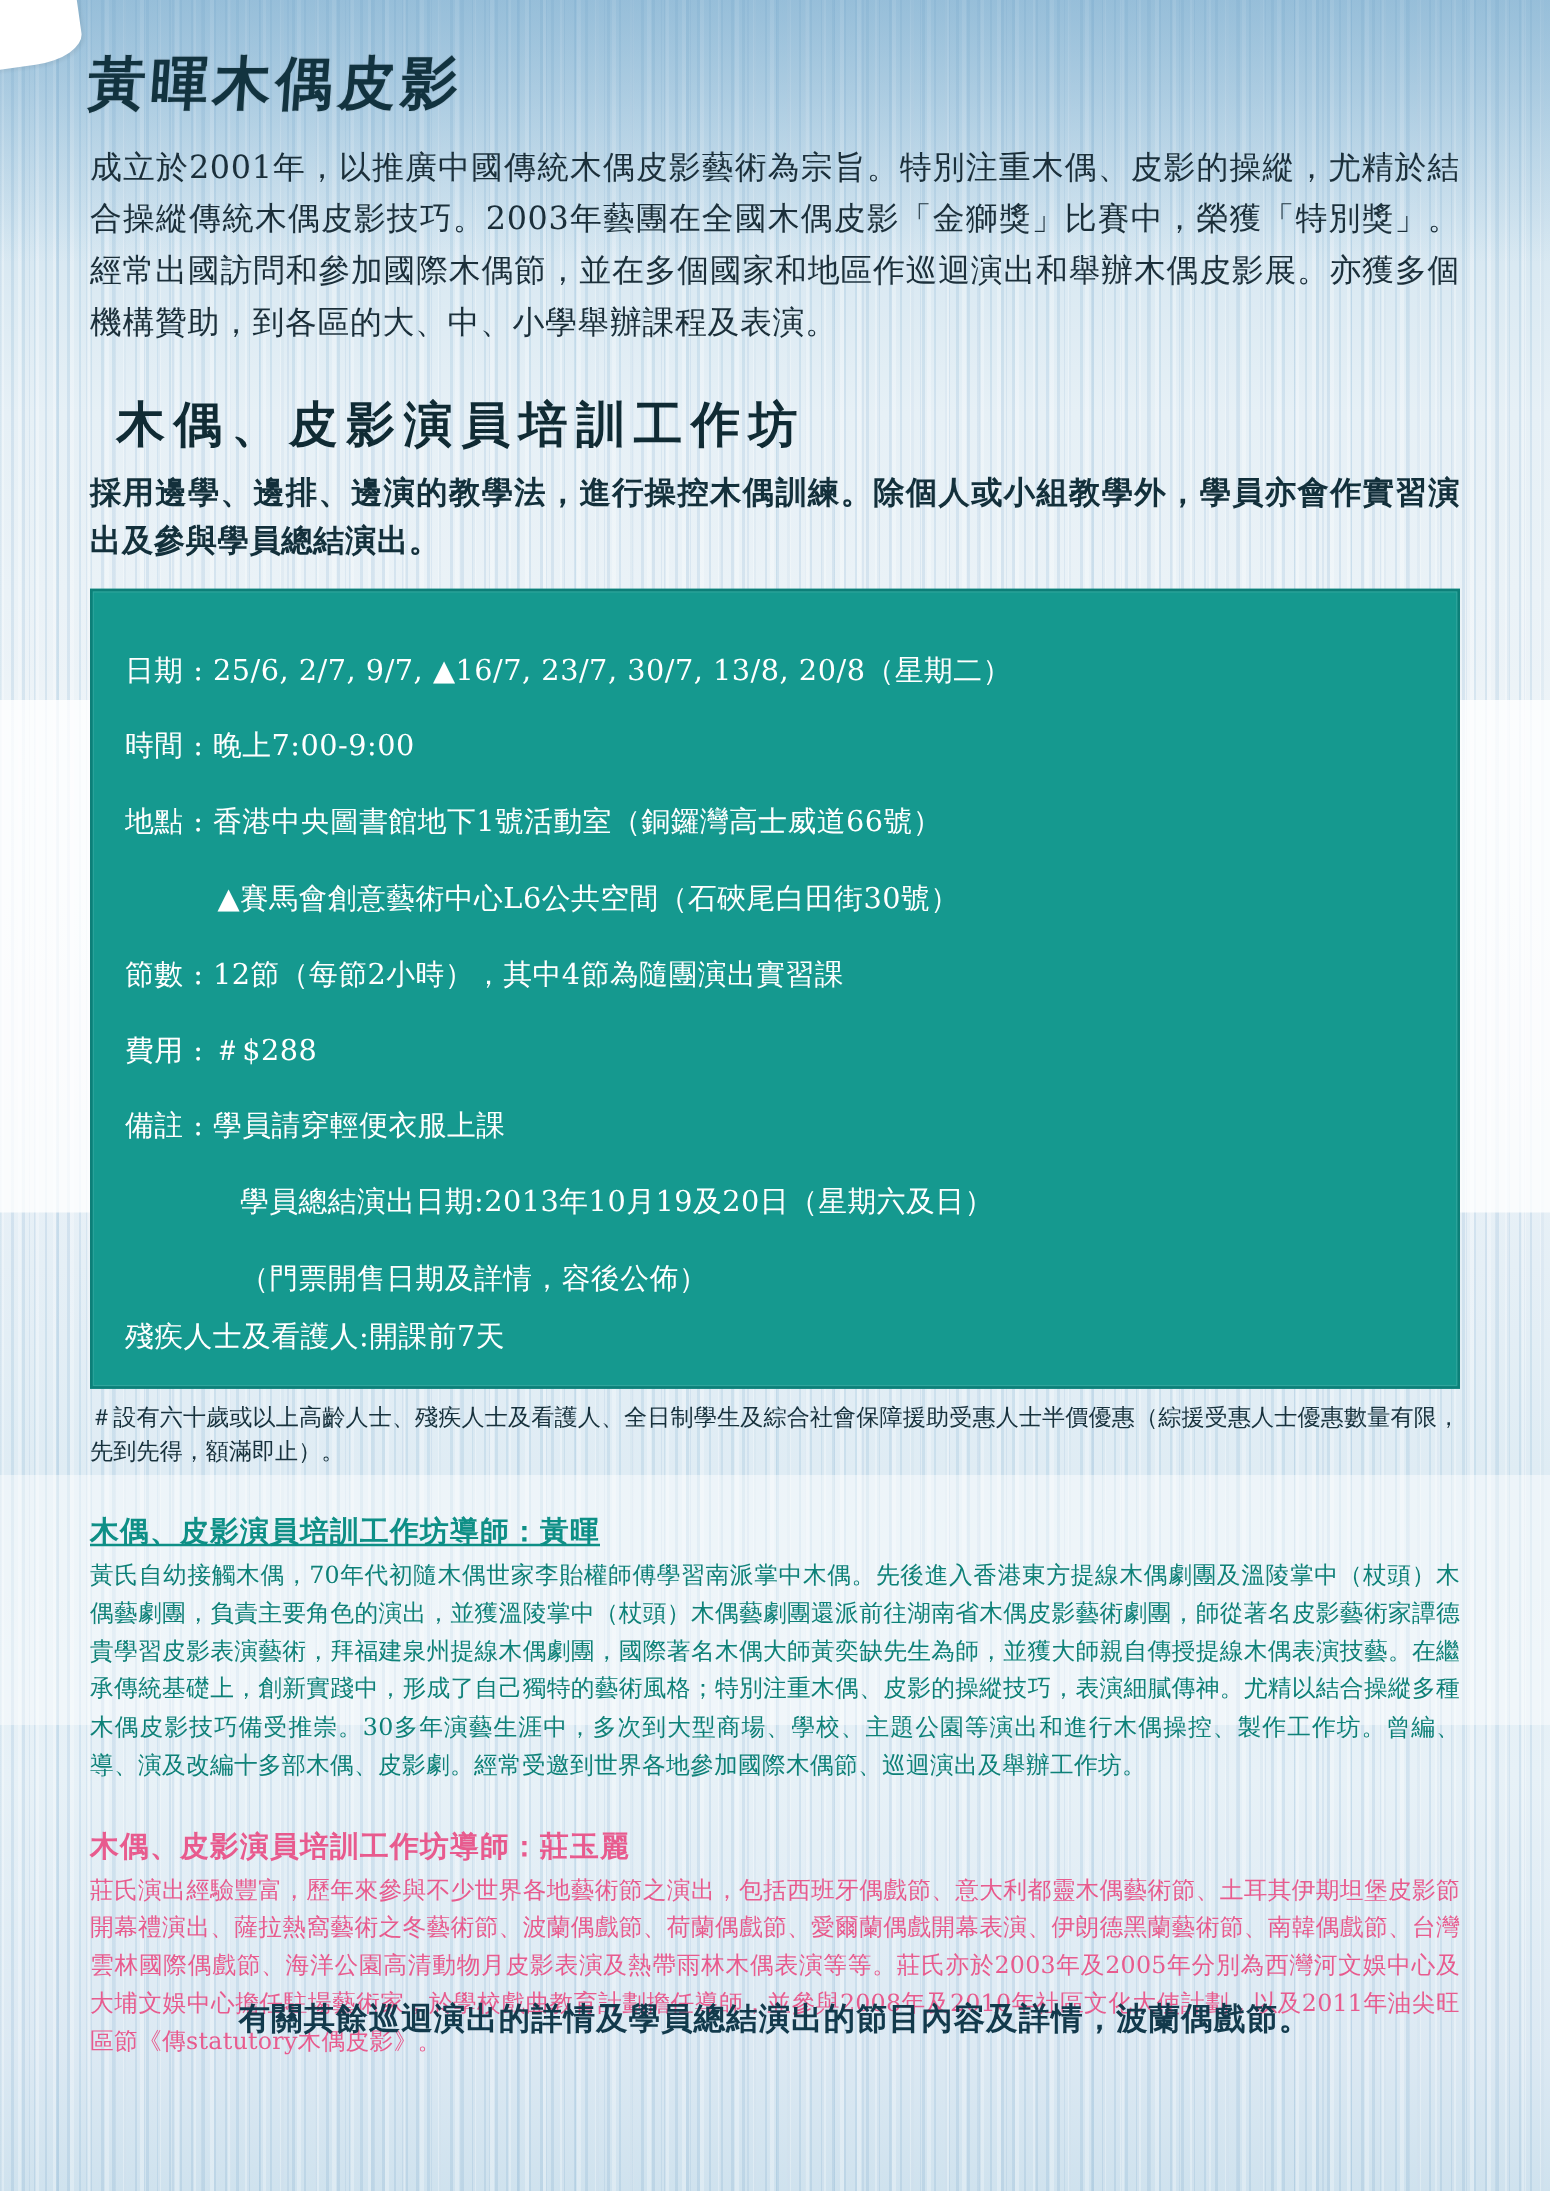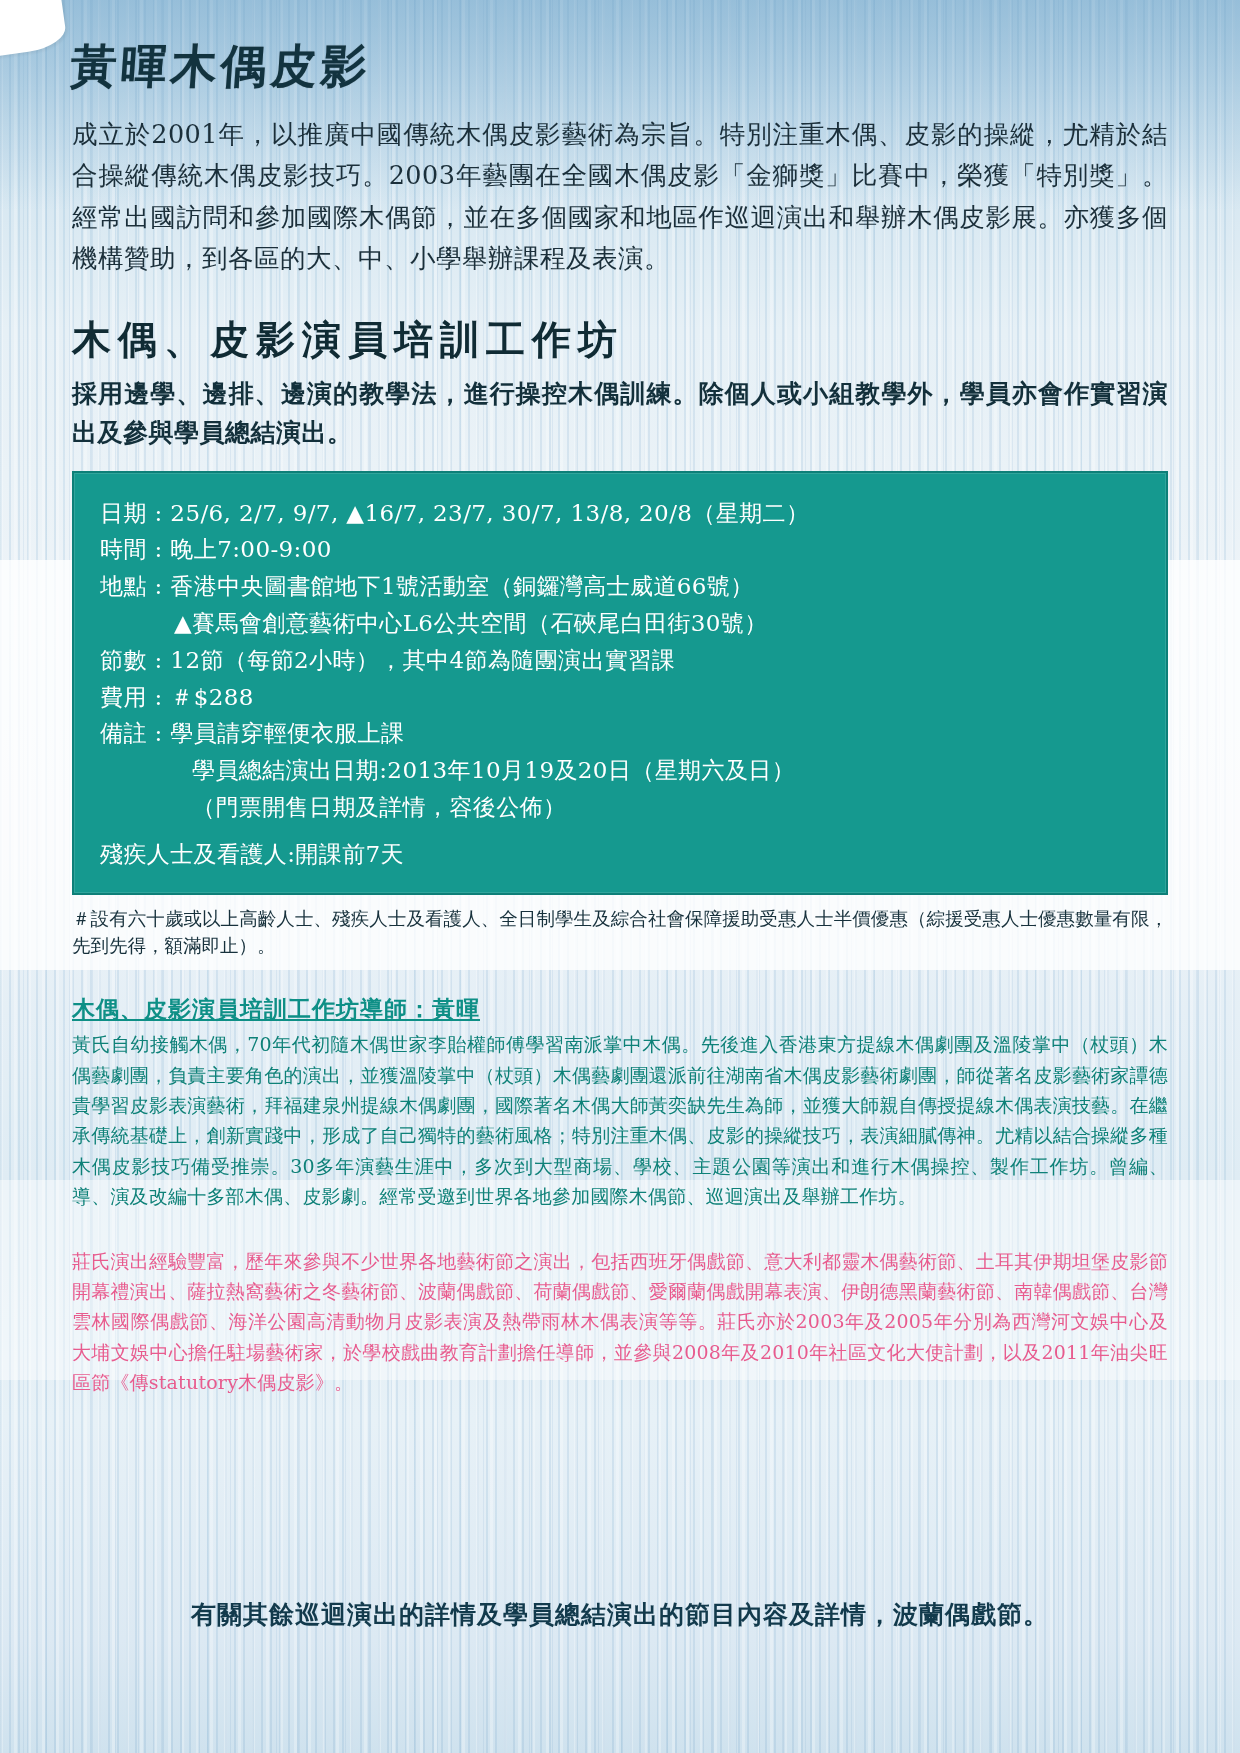--- a/index.html
+++ b/index.html
@@ -118,20 +118,21 @@
     letter-spacing: .5px;
     text-align: justify;
   }
   .section-head {
     margin: 34px 0 8px 0;
     font-family: "DejaVu Serif", serif;
     font-size: 39px;
     font-weight: bold;
     letter-spacing: 7px;
     color: #102b34;
+    padding-left: 21px;
   }
   .section-sub {
     margin: 0 0 18px 0;
     font-family: "DejaVu Serif", serif;
     font-size: 25px;
     font-weight: bold;
     line-height: 1.55;
     letter-spacing: .5px;
     color: #13303b;
     text-align: justify;
@@ -143,21 +144,21 @@
     background: #15998f;
     border: 2px solid #0d7f78;
     color: #ffffff;
     padding: 22px 26px 20px 26px;
     font-family: "DejaVu Serif", serif;
     font-size: 23px;
     line-height: 1.60;
     letter-spacing: .4px;
     box-shadow: inset 0 0 0 1px rgba(255,255,255,.12);
   }
-  .info-row { white-space: pre-wrap; }
+  .info-row { white-space: pre-wrap; margin-top: 24px; }
   .info-row.indent-1 { padding-left: 74px; }
   .info-row.indent-2 { padding-left: 92px; }
   .deadline {
     margin-top: 10px;
   }
   .footnote {
     margin: 10px 0 0 0;
     font-family: "DejaVu Serif", serif;
     font-size: 18.5px;
     line-height: 1.5;
@@ -236,19 +237,20 @@
     </div>
 
     <p class="footnote">＃設有六十歲或以上高齡人士、殘疾人士及看護人、全日制學生及綜合社會保障援助受惠人士半價優惠（綜援受惠人士優惠數量有限，先到先得，額滿即止）。</p>
 
     <div class="tutor-block">
       <div class="tutor-title teal">木偶、皮影演員培訓工作坊導師：黃暉</div>
       <p class="tutor-body teal">黃氏自幼接觸木偶，70年代初隨木偶世家李貽權師傅學習南派掌中木偶。先後進入香港東方提線木偶劇團及溫陵掌中（杖頭）木偶藝劇團，負責主要角色的演出，並獲溫陵掌中（杖頭）木偶藝劇團還派前往湖南省木偶皮影藝術劇團，師從著名皮影藝術家譚德貴學習皮影表演藝術，拜福建泉州提線木偶劇團，國際著名木偶大師黃奕缺先生為師，並獲大師親自傳授提線木偶表演技藝。在繼承傳統基礎上，創新實踐中，形成了自己獨特的藝術風格；特別注重木偶、皮影的操縱技巧，表演細膩傳神。尤精以結合操縱多種木偶皮影技巧備受推崇。30多年演藝生涯中，多次到大型商場、學校、主題公園等演出和進行木偶操控、製作工作坊。曾編、導、演及改編十多部木偶、皮影劇。經常受邀到世界各地參加國際木偶節、巡迴演出及舉辦工作坊。</p>
     </div>
 
     <div class="tutor-block">
+      <div class="tutor-title pink">木偶、皮影演員培訓工作坊導師：莊玉麗</div>
       <p class="tutor-body pink">莊氏演出經驗豐富，歷年來參與不少世界各地藝術節之演出，包括西班牙偶戲節、意大利都靈木偶藝術節、土耳其伊期坦堡皮影節開幕禮演出、薩拉熱窩藝術之冬藝術節、波蘭偶戲節、荷蘭偶戲節、愛爾蘭偶戲開幕表演、伊朗德黑蘭藝術節、南韓偶戲節、台灣雲林國際偶戲節、海洋公園高清動物月皮影表演及熱帶雨林木偶表演等等。莊氏亦於2003年及2005年分別為西灣河文娛中心及大埔文娛中心擔任駐場藝術家，於學校戲曲教育計劃擔任導師，並參與2008年及2010年社區文化大使計劃，以及2011年油尖旺區節《傳statutory木偶皮影》。</p>
     </div>
 
   </div>
 
   <div class="closing">有關其餘巡迴演出的詳情及學員總結演出的節目內容及詳情，波蘭偶戲節。</div>
 </div>
 
 </body></html>

